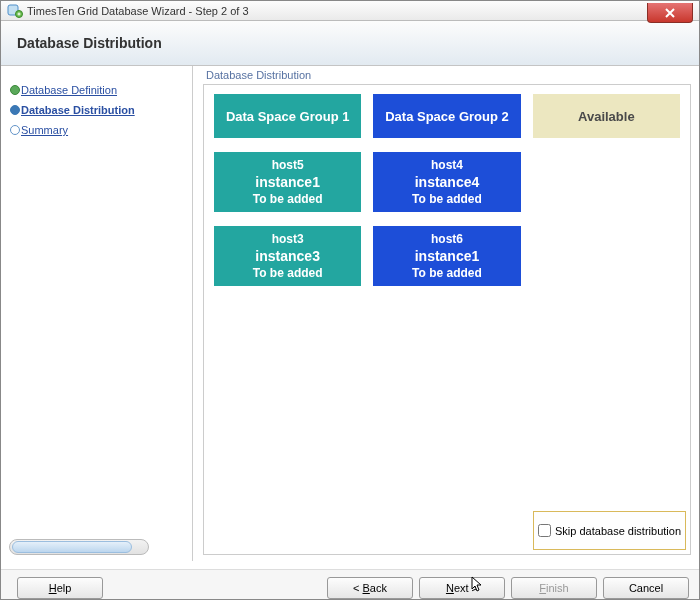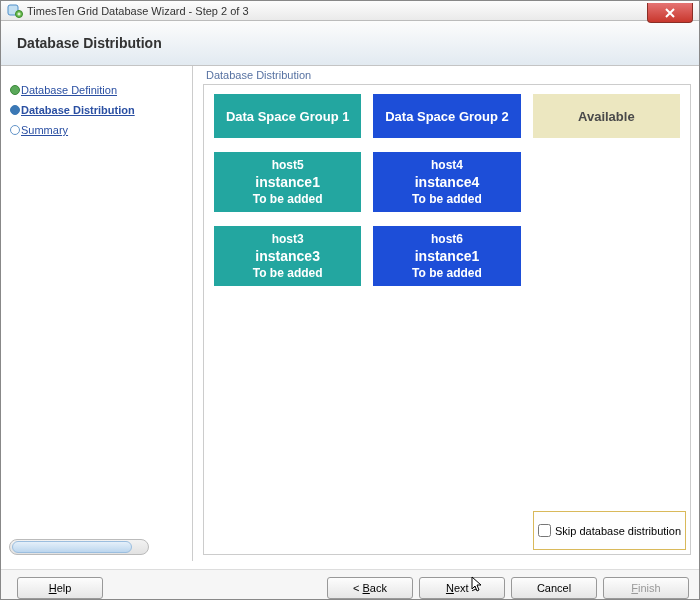--- a/index.html
+++ b/index.html
@@ -325,21 +325,21 @@
   </div>
 </div>
 
 <div class="footer">
   <button class="btn">
     <span><span class="u">H</span><span>elp</span></span>
   </button>
   <div class="footer-right">
     <button class="btn">&lt; <span class="u">B</span>ack</button>
     <button class="btn"><span class="u">N</span>ext &gt;</button>
+    <button class="btn disabled" disabled=""><span class="u">F</span>inish</button>
     <button class="btn">Cancel</button>
-    <button class="btn disabled" disabled=""><span class="u">F</span>inish</button>
   </div>
   <span class="cursor">
     <svg width="14" height="18" viewBox="0 0 14 18">
       <path d="M1 1 L1 13 L4 10 L6 15 L8 14 L6 9 L10 9 Z" fill="#fff" stroke="#000" stroke-width="1"></path>
     </svg>
   </span>
 </div>
 
 </body></html>

